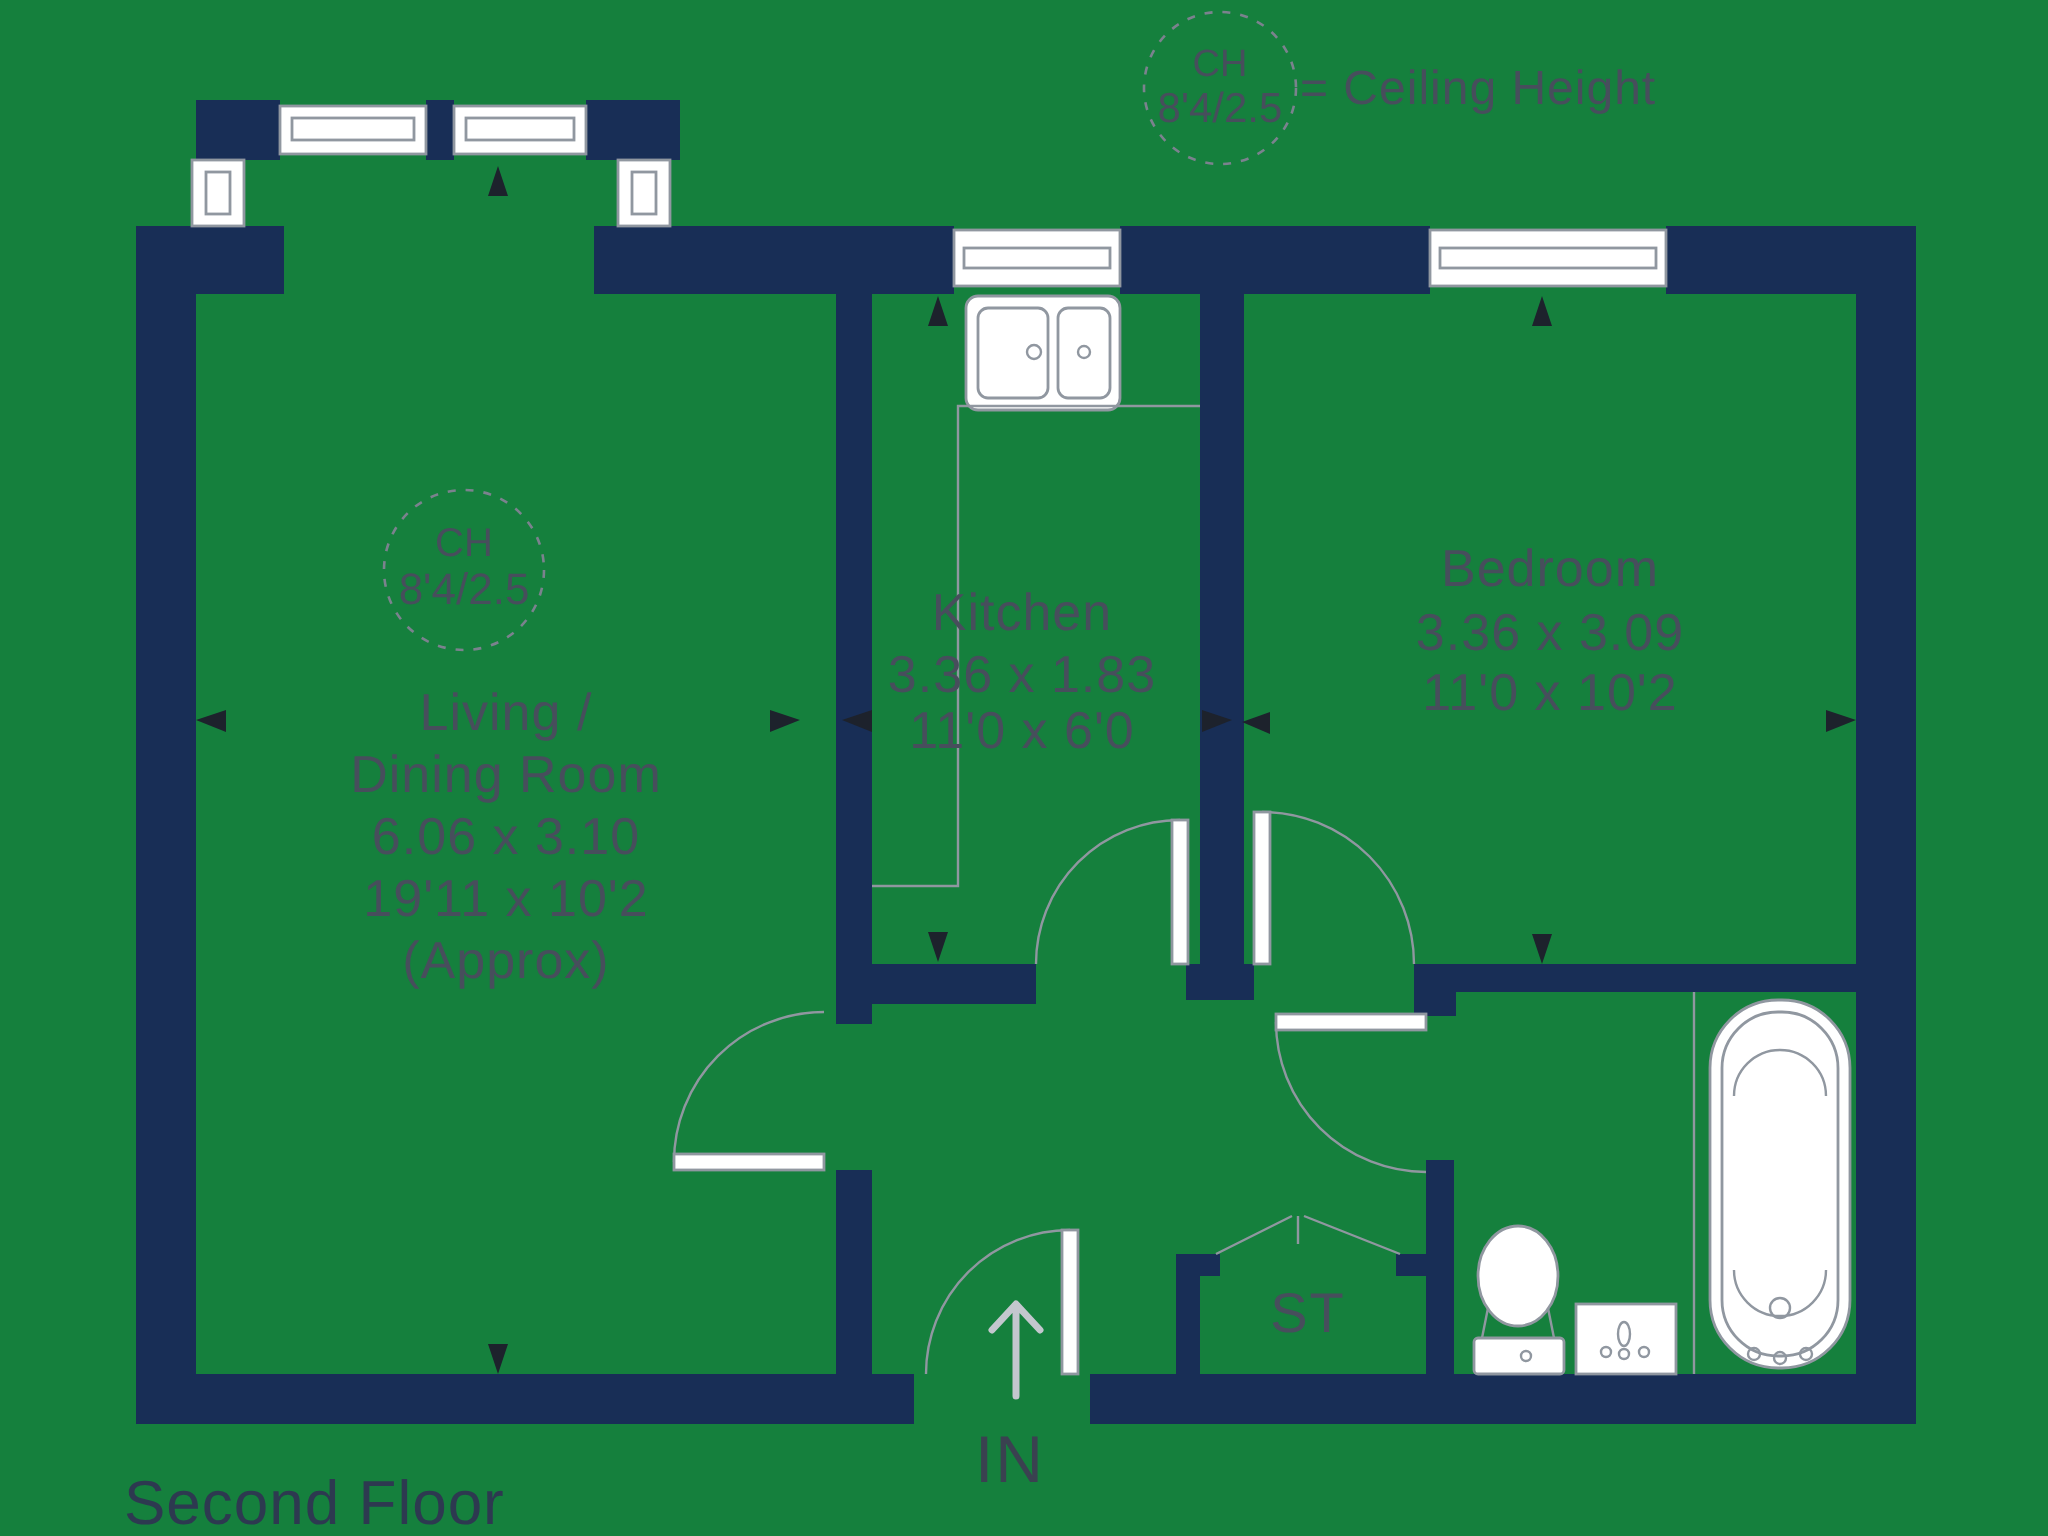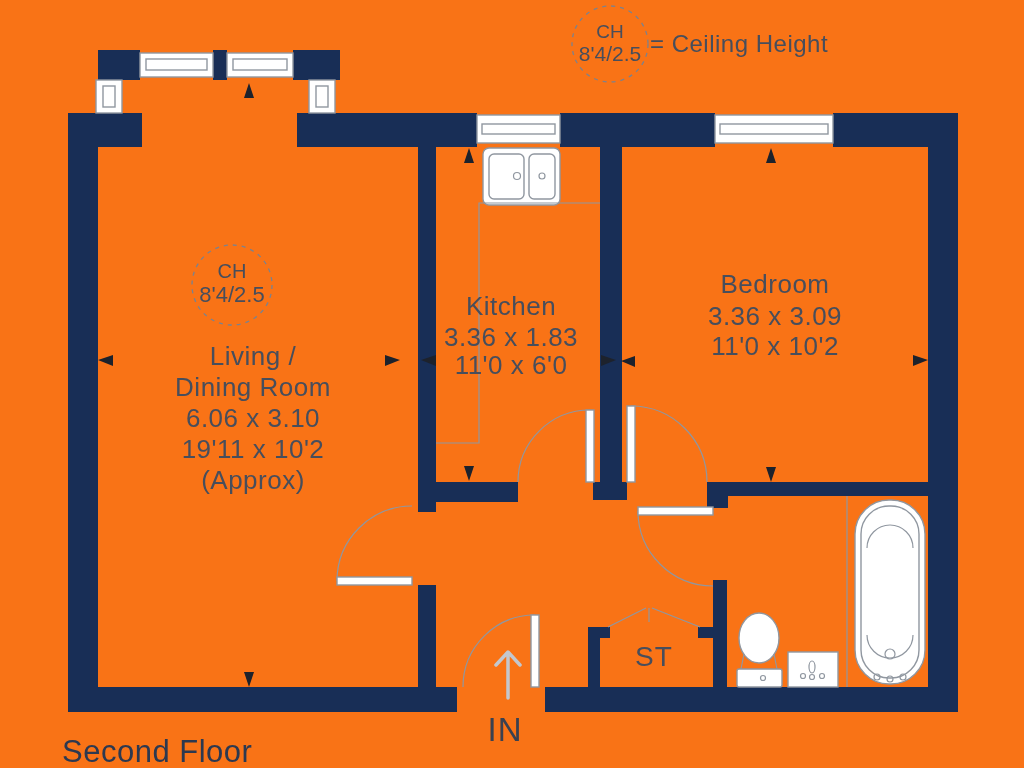--- a/index.html
+++ b/index.html
@@ -4,21 +4,21 @@
 <style>
   :root{
     --wall:#182e56;
     --text:#474e5c;
     --line:#9097a0;
     --arrow:#1d222c;
     --floor_label:#2d3950;
     --faint:#c3c7ce;
   }
   html,body{margin:0;padding:0;background:#ffffff;}
-  .plan-wrap{width:1024px;height:768px;position:relative;background:#f97316;overflow:hidden;}
+  .plan-wrap{width:1024px;height:768px;position:relative;background:#15803d;overflow:hidden;}
   svg{display:block;}
   svg text{font-family:"Liberation Sans","DejaVu Sans",sans-serif;fill:var(--text);}
   .wall{fill:var(--wall);stroke:none;}
   .win{fill:#ffffff;stroke:var(--line);stroke-width:1.4;}
   .leaf{fill:#ffffff;stroke:var(--line);stroke-width:1.4;}
   .arc{fill:none;stroke:var(--line);stroke-width:1.2;}
   .fixture{fill:#ffffff;stroke:var(--line);stroke-width:1.4;}
   .fline{fill:none;stroke:var(--line);stroke-width:1.2;}
   .dim{fill:var(--arrow);stroke:none;}
   .dash-circle{fill:none;stroke:#7b828e;stroke-width:1.3;stroke-dasharray:4 5;}

